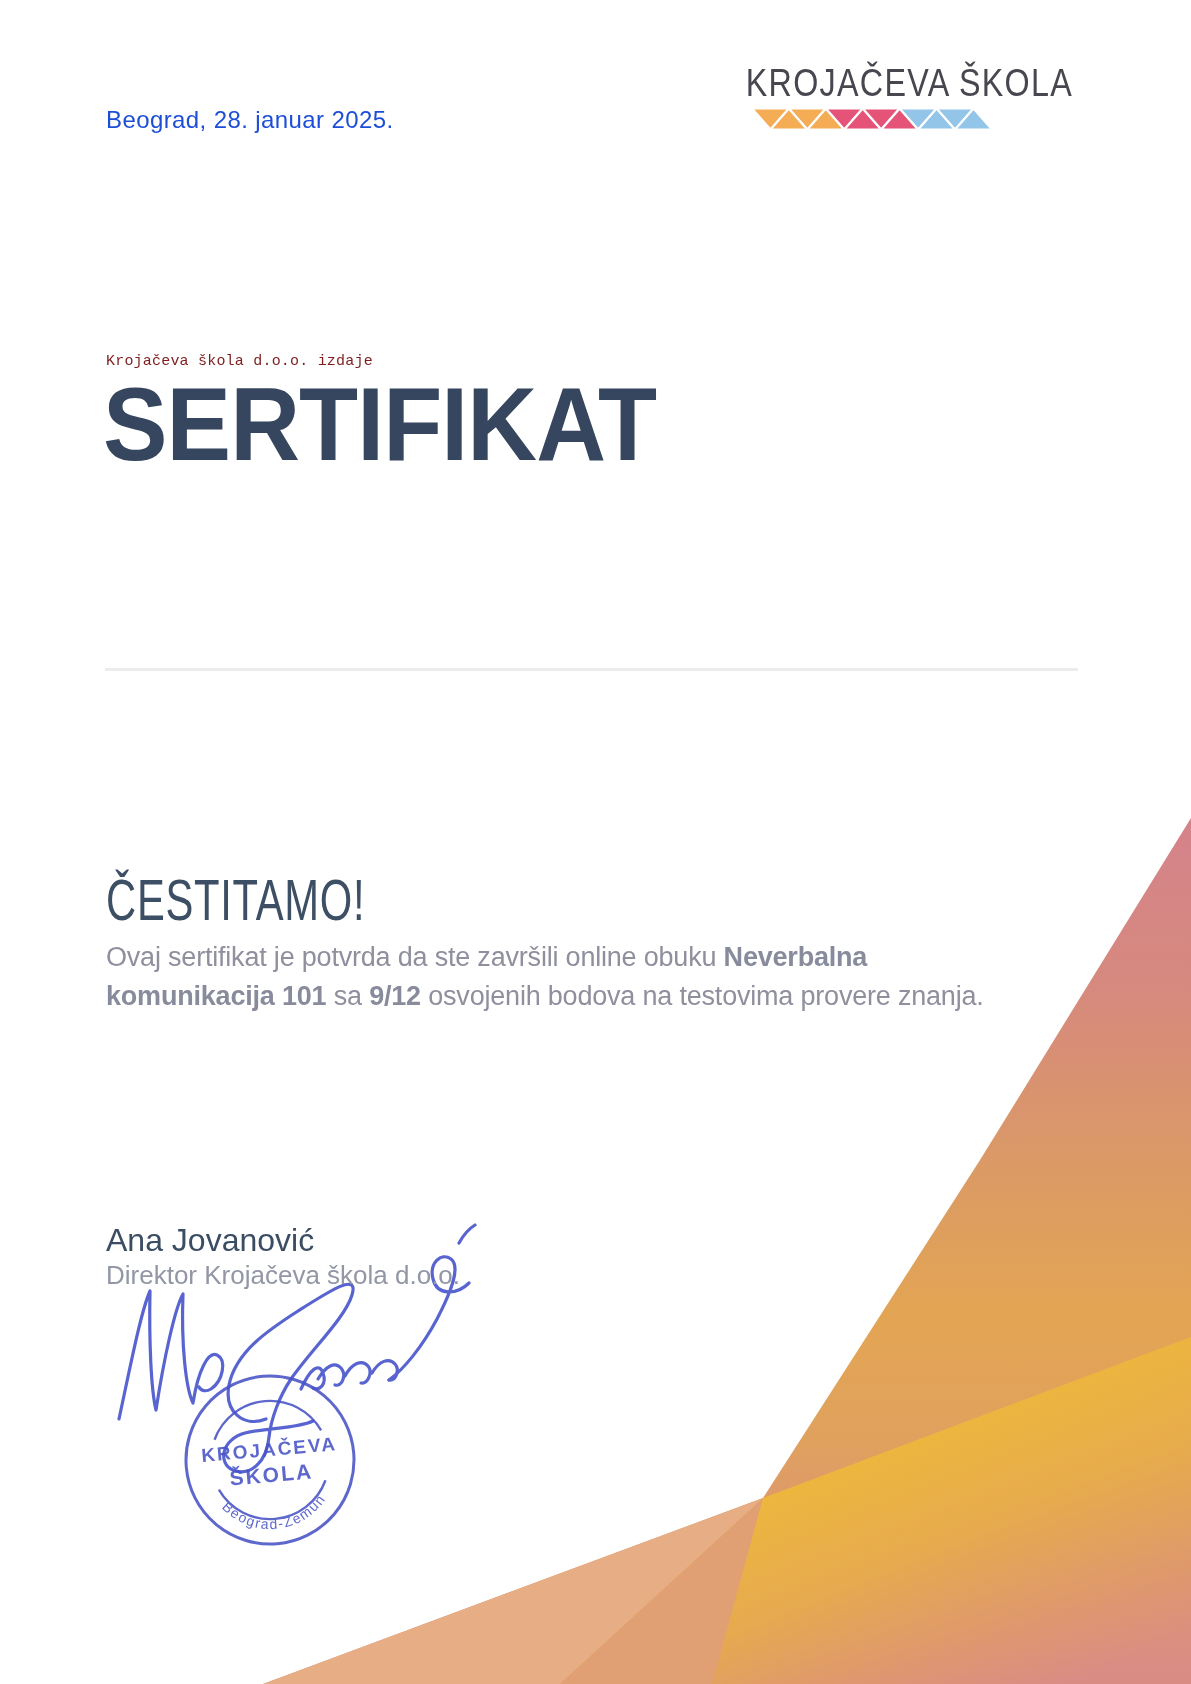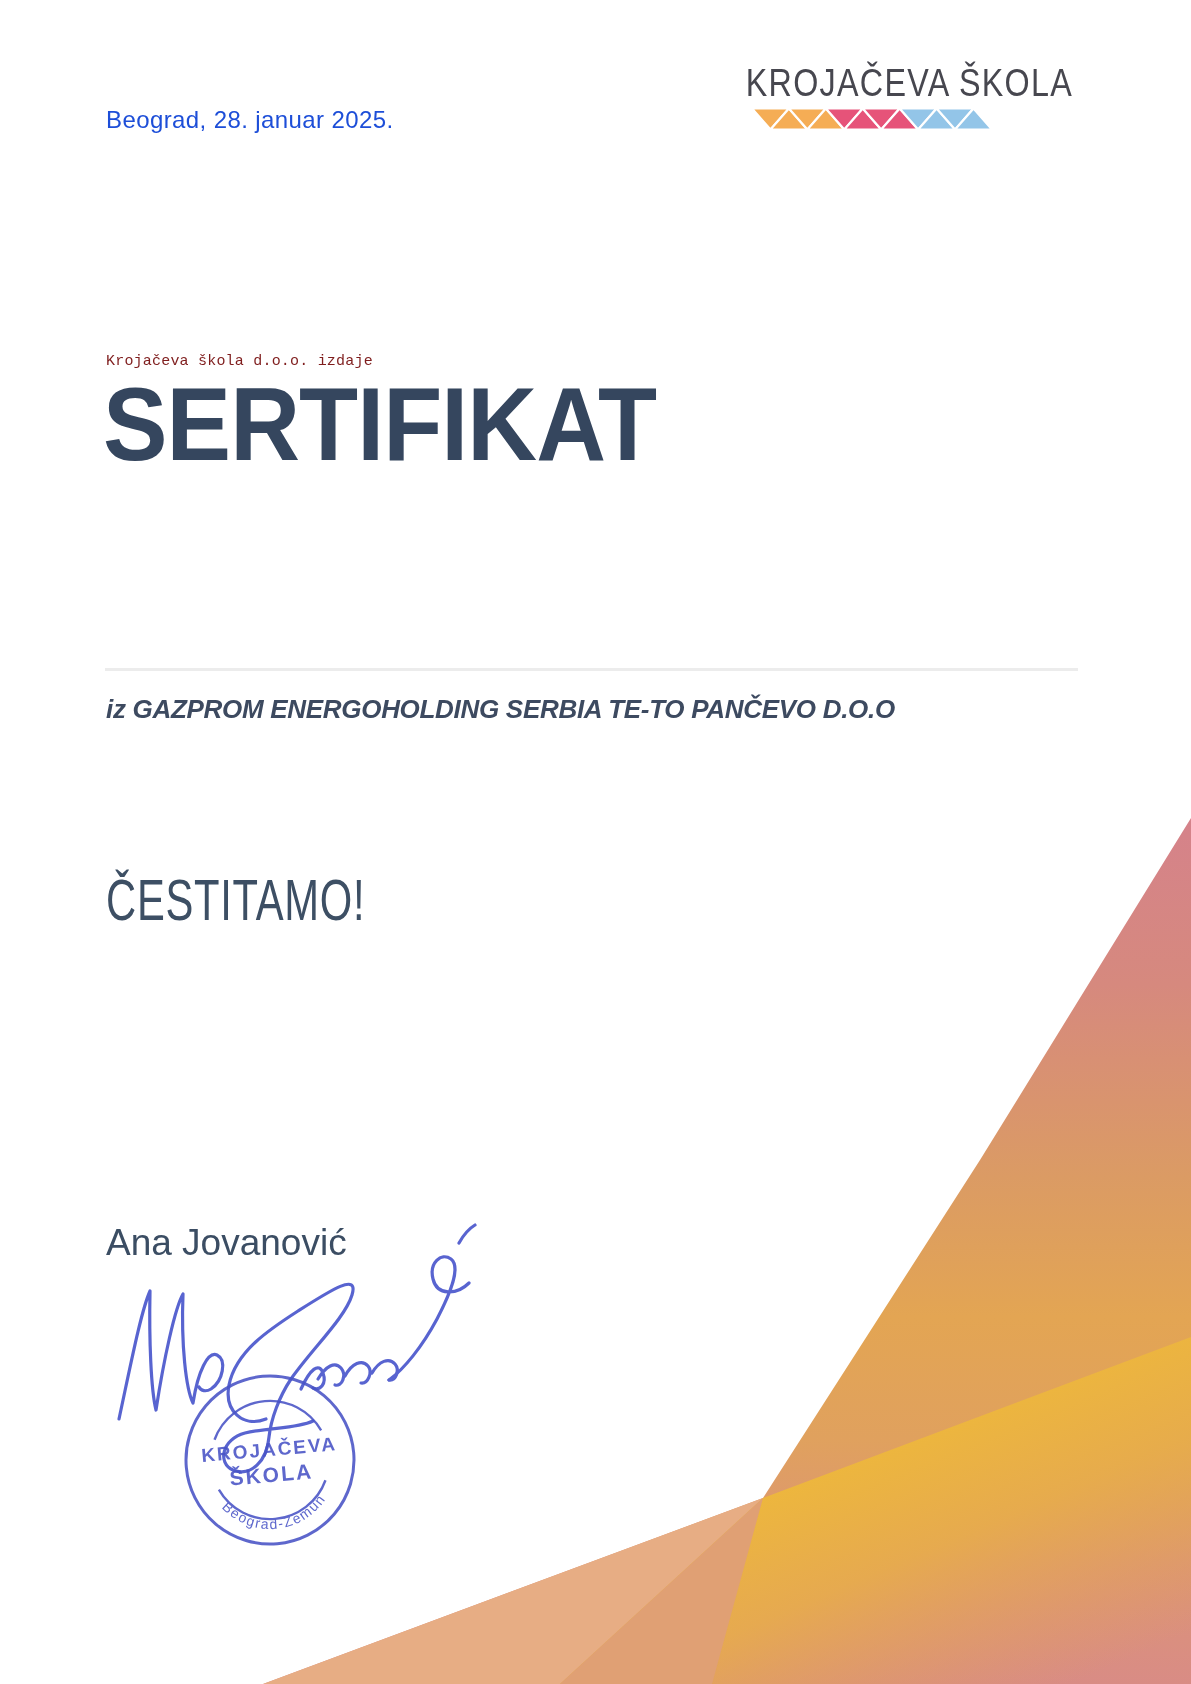--- a/index.html
+++ b/index.html
@@ -32,21 +32,21 @@
   }
   .congrats-heading{
     left:106px;top:866px;font-size:58px;color:#3D4F64;letter-spacing:1px;
     transform:scaleX(.72);transform-origin:left top;white-space:nowrap;
   }
   .body-par{
     left:106px;top:938px;width:885px;font-size:27px;line-height:38.5px;
     color:#8F8F9E;letter-spacing:-.2px;
   }
   .body-par .seg-bold{font-weight:bold;color:#888B9C;}
-  .sig-name{left:106px;top:1222px;font-size:37px;color:#3B4D63;}
+  .sig-name{left:106px;top:1222px;font-size:32px;color:#3B4D63;}
   .sig-role{left:106px;top:1260px;font-size:26px;color:#9296A5;}
   .deco-svg,.ink-svg{left:0;top:0;width:1191px;height:1684px;pointer-events:none;}
   .deco-svg{z-index:0;}
   .ink-svg{z-index:2;}
   .txt{z-index:3;}
 </style>
 </head>
 <body>
 
 <div class="page">
@@ -89,25 +89,26 @@
       <polygon points="168,1 210,1 189,25" fill="#93C5E8" stroke="#ffffff" stroke-width="2.5"></polygon>
       <polygon points="189,25 231,25 210,1" fill="#93C5E8" stroke="#ffffff" stroke-width="2.5"></polygon>
       <polygon points="210,1 252,1 231,25" fill="#93C5E8" stroke="#ffffff" stroke-width="2.5"></polygon>
       <polygon points="231,25 273,25 252,1" fill="#93C5E8" stroke="#ffffff" stroke-width="2.5"></polygon>
     </svg>
 
   <div class="abs txt issuer">Krojačeva škola d.o.o. izdaje</div>
   <div class="abs txt big-title">SERTIFIKAT</div>
 
   <div class="abs txt name-rule"></div>
-  <div class="abs txt company-line">iz GAZPROM ENERGOHOLDING SERBIA TE-TO PANČEVO D.O.O</div>
 
   <div class="abs txt congrats-heading">ČESTITAMO!</div>
+  <div class="abs txt body-par"><span>Ovaj sertifikat je potvrda da ste završili online obuku </span><span class="seg-bold">Neverbalna komunikacija 101</span><span> sa </span><span class="seg-bold"> 9/12 </span><span> osvojenih bodova na testovima provere znanja.</span></div>
 
   <div class="abs txt sig-name">Ana Jovanović</div>
+  <div class="abs txt sig-role">Direktor Krojačeva škola d.o.o.</div>
 
   <svg class="abs ink-svg" viewBox="0 0 1191 1684" xmlns="http://www.w3.org/2000/svg" aria-hidden="true">
     <g fill="none" stroke="#3C49C8" stroke-width="3.2" stroke-linecap="round" stroke-linejoin="round" opacity="0.85">
       <path d="M119,1419 C130,1368 141,1311 150,1291 C149,1340 151,1390 156,1410 C164,1358 175,1308 183,1294 C181,1345 186,1389 193,1403 C198,1371 208,1351 217,1355 C227,1360 223,1381 211,1389 C206,1392 201,1391 199,1387"></path>
       <path d="M266,1419 C243,1428 224,1411 229,1385 C236,1351 270,1329 298,1311 C331,1290 359,1272 352,1295 C345,1318 312,1349 291,1379 C279,1397 271,1419 269,1437 C267,1461 251,1477 233,1470 C217,1463 222,1439 245,1433 C270,1427 296,1429 313,1421"></path>
       <path d="M301,1389 C310,1369 319,1362 323,1373 C327,1384 320,1391 313,1388 M318,1379 C326,1366 335,1361 341,1368 C347,1375 342,1387 335,1385 M345,1376 C352,1363 362,1359 368,1366 C373,1372 368,1384 361,1383 M372,1373 C379,1361 389,1357 395,1364 C400,1370 396,1381 389,1380"></path>
       <path d="M389,1380 C404,1369 422,1347 437,1319 C451,1292 461,1267 451,1259 C441,1252 429,1263 433,1279 C437,1296 457,1295 469,1283 M459,1243 C464,1234 470,1228 475,1225"></path>
     </g>
     <g transform="rotate(-5 270 1460)" opacity="0.88">
       <circle cx="270" cy="1460" r="84" fill="none" stroke="#4853C6" stroke-width="3"></circle>

